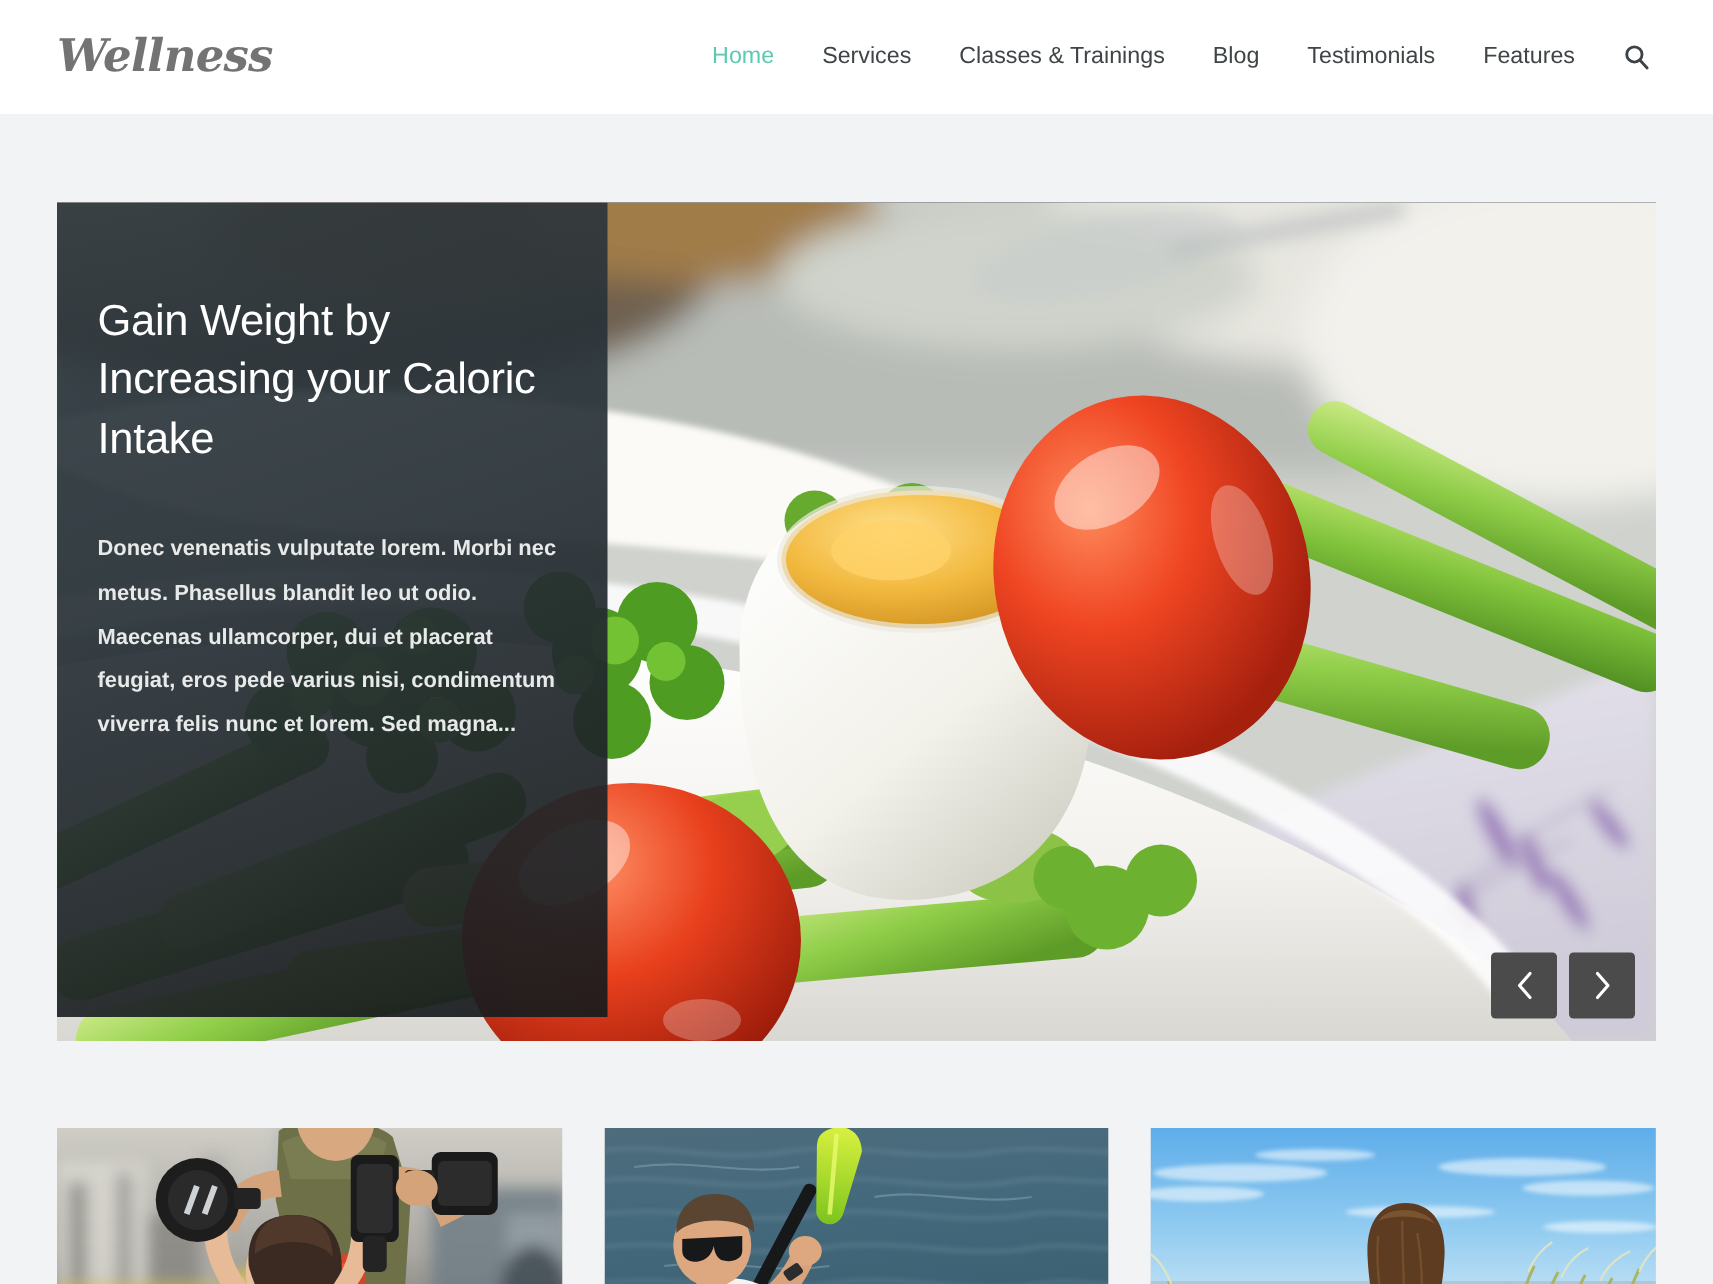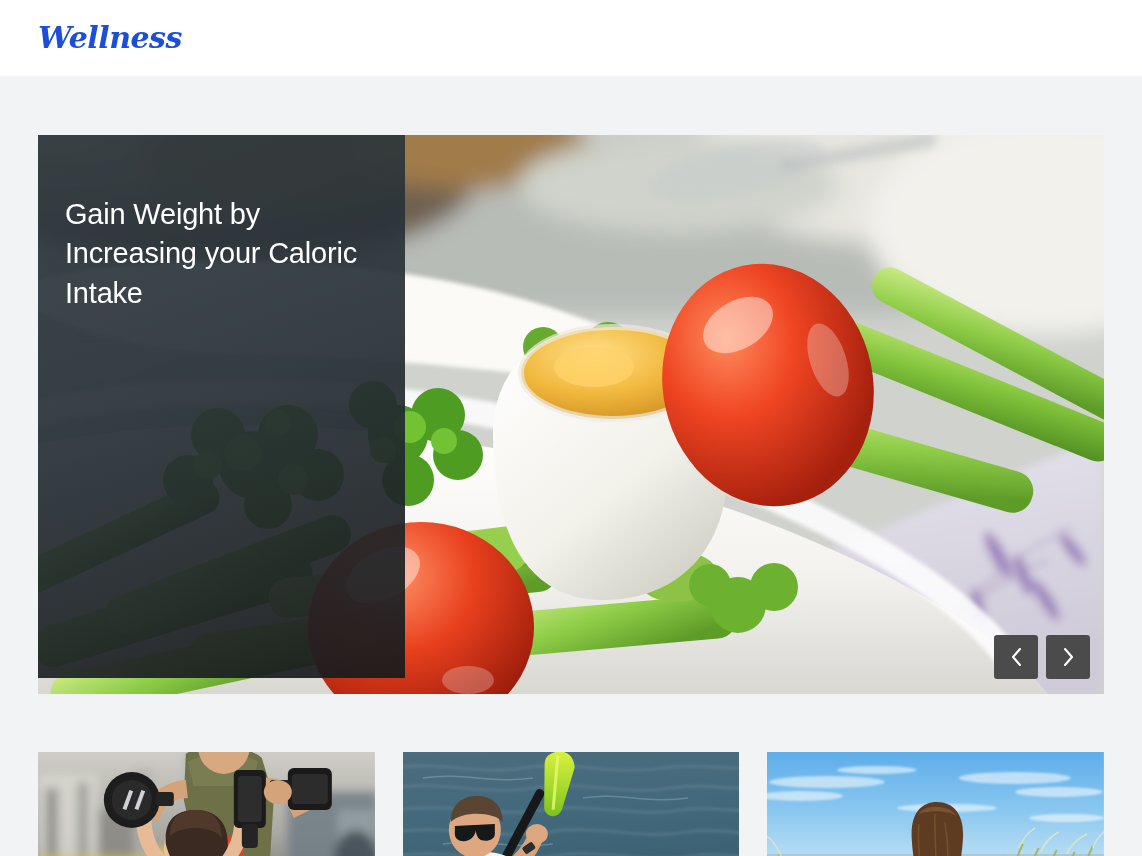--- a/index.html
+++ b/index.html
@@ -28,21 +28,21 @@
     z-index: 20;
   }
 
   .logo {
     margin-left: 38px;
     font-family: "DejaVu Serif", serif;
     font-style: italic;
     font-weight: bold;
     font-size: 30px;
     letter-spacing: -0.5px;
-    color: #1d4ed8;
+    color: #737373;
     line-height: 1;
     cursor: pointer;
     user-select: none;
   }
 
   .main-nav {
     margin-left: auto;
     margin-right: 30px;
     display: flex;
     align-items: center;
@@ -170,20 +170,35 @@
   }
   .card svg { display: block; width: 100%; height: 100%; }
 </style>
 </head>
 <body>
 
 <header class="site-header">
 
   <div class="logo">Wellness</div>
 
+  <nav class="main-nav">
+    <a class="nav-item active">Home</a>
+    <a class="nav-item">Services</a>
+    <a class="nav-item">Classes &amp; Trainings</a>
+    <a class="nav-item">Blog</a>
+    <a class="nav-item">Testimonials</a>
+    <a class="nav-item">Features</a>
+
+    <button class="search-btn" aria-label="Search">
+      <svg width="18" height="18" viewBox="0 0 18 18" fill="none">
+        <circle cx="7.6" cy="7.3" r="5.1" stroke="#3c4245" stroke-width="1.9"></circle>
+        <line x1="11.5" y1="11.4" x2="16.1" y2="16.3" stroke="#3c4245" stroke-width="1.9" stroke-linecap="round"></line>
+      </svg>
+    </button>
+  </nav>
 </header>
 
 <section class="slider-wrap">
 
   <div class="slide-photo">
     <svg viewBox="0 0 1066 559" preserveAspectRatio="xMidYMid slice" aria-hidden="true">
       <defs>
         <radialGradient id="tomA" cx="35%" cy="28%" r="72%">
           <stop offset="0%" stop-color="#ff8a5c"></stop>
           <stop offset="45%" stop-color="#ef4522"></stop>
@@ -359,20 +374,21 @@
         <rect x="740" y="25" width="160" height="14" rx="7" fill="#b7bcbe" transform="rotate(-10 740 25)"></rect>
       </g>
 
       <rect width="1066" height="559" fill="none"></rect>
     </svg>
   </div>
 
   <div class="slide-overlay">
     <h2 class="slide-title">Gain Weight by Increasing your Caloric Intake</h2>
 
+    <p class="slide-desc">Donec venenatis vulputate lorem. Morbi nec metus. Phasellus blandit leo ut odio. Maecenas ullamcorper, dui et placerat feugiat, eros pede varius nisi, condimentum viverra felis nunc et lorem. Sed magna...</p>
 
   </div>
 
   <div class="slider-nav">
     <button class="slider-arrow" aria-label="Previous">
       <svg width="13" height="20" viewBox="0 0 13 20" fill="none">
         <polyline points="10,2 3,10 10,18" stroke="#ffffff" stroke-width="2.1" stroke-linecap="round" stroke-linejoin="round"></polyline>
       </svg>
     </button>
     <button class="slider-arrow" aria-label="Next">

